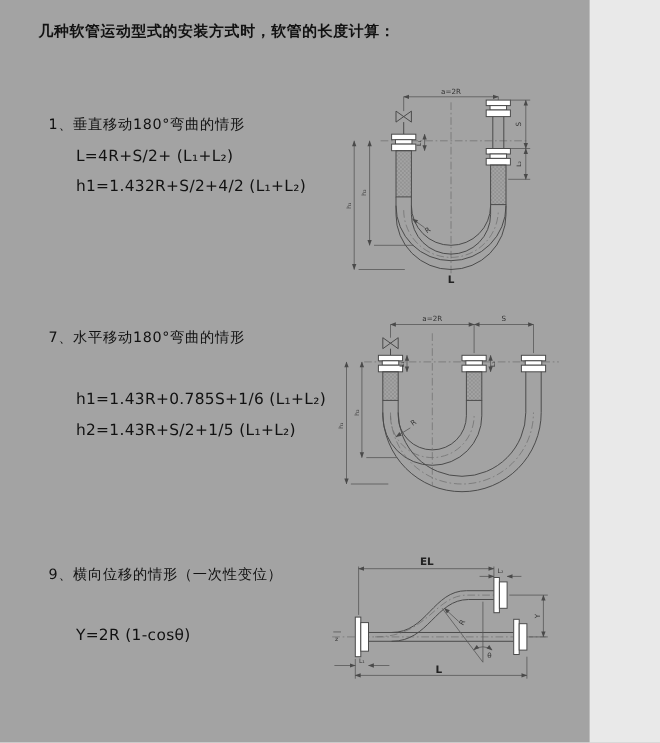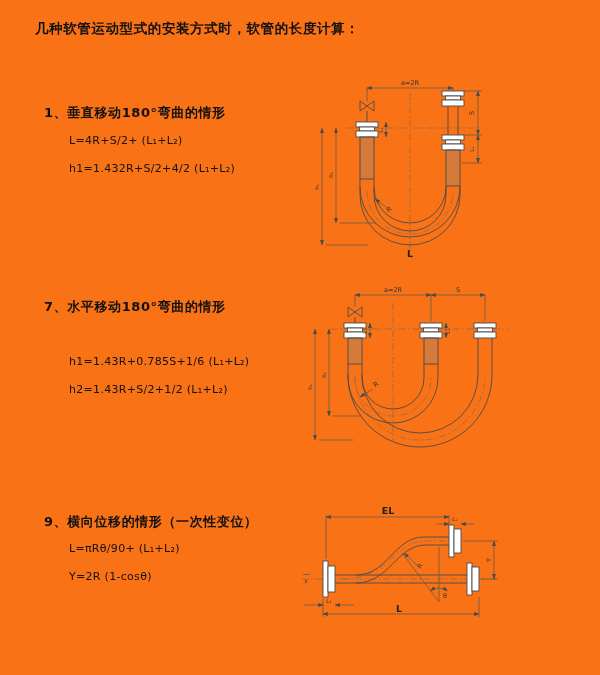--- a/index.html
+++ b/index.html
@@ -1,24 +1,24 @@
 <!DOCTYPE html>
 <html><head>
 <meta charset="utf-8">
 <style>
   html,body{margin:0;padding:0;background:#e9e9e9;}
   .page{
-    position:relative;width:600px;height:675px;background:#f97316;
+    position:relative;width:536px;height:675px;background:#a3a3a3;
     font-family:"DejaVu Sans","Liberation Sans",sans-serif;
     color:#111;overflow:hidden;
   }
   .abs{position:absolute;white-space:nowrap;}
   .title{font-size:13.5px;font-weight:600;letter-spacing:0.6px;}
-  .heading{font-size:13px;font-weight:700;letter-spacing:0.6px;}
-  .formula{font-size:11px;font-weight:500;letter-spacing:0.3px;}
+  .heading{font-size:13px;font-weight:400;letter-spacing:0.6px;}
+  .formula{font-size:14px;font-weight:500;letter-spacing:0.3px;}
   svg{position:absolute;overflow:visible;}
   .ln{stroke:#4a4a4a;stroke-width:0.9;fill:none;}
   .thin{stroke:#555;stroke-width:0.7;fill:none;}
   .cl{stroke:#6a6a6a;stroke-width:0.6;fill:none;stroke-dasharray:7 2.5 1.5 2.5;}
   .dim{stroke:#555;stroke-width:0.7;fill:none;}
   .hatchfill{fill:url(#xhatch);stroke:#4a4a4a;stroke-width:0.9;}
   .flange{fill:#ffffff;stroke:#4a4a4a;stroke-width:0.9;}
   text{font-family:"DejaVu Sans",sans-serif;fill:#333;}
   .dl{font-size:6.5px;}
   .dlsm{font-size:5.5px;}
@@ -41,24 +41,23 @@
   </svg>
 
   <div class="abs title" style="left:35px;top:20px">几种软管运动型式的安装方式时，软管的长度计算：</div>
 
   <div class="abs heading" style="left:44px;top:104px">1、垂直移动180°弯曲的情形</div>
   <div class="abs formula" style="left:69px;top:134px">L=4R+S/2+ (L₁+L₂)</div>
   <div class="abs formula" style="left:69px;top:162px">h1=1.432R+S/2+4/2 (L₁+L₂)</div>
 
   <div class="abs heading" style="left:44px;top:298px">7、水平移动180°弯曲的情形</div>
   <div class="abs formula" style="left:69px;top:355px">h1=1.43R+0.785S+1/6 (L₁+L₂)</div>
-  <div class="abs formula" style="left:69px;top:383px">h2=1.43R+S/2+1/2 (L₁+L₂)</div>
+  <div class="abs formula" style="left:69px;top:383px">h2=1.43R+S/2+1/5 (L₁+L₂)</div>
 
   <div class="abs heading" style="left:44px;top:513px">9、横向位移的情形（一次性变位）</div>
-  <div class="abs formula" style="left:69px;top:542px">L=πRθ/90+ (L₁+L₂)</div>
   <div class="abs formula" style="left:69px;top:570px">Y=2R (1-cosθ)</div>
 
   <svg style="left:312px;top:75px" width="278" height="185" viewBox="0 0 278 185">
 
     <line class="cl" x1="98" y1="18" x2="98" y2="174"></line>
     <line class="cl" x1="34" y1="53" x2="168" y2="53"></line>
 
     <path class="ln" d="M48,26 L62,36 L62,26 L48,36 Z"></path>
     <line class="ln" x1="55" y1="36" x2="55" y2="47"></line>
     <line class="thin" x1="55" y1="26" x2="55" y2="13"></line>

